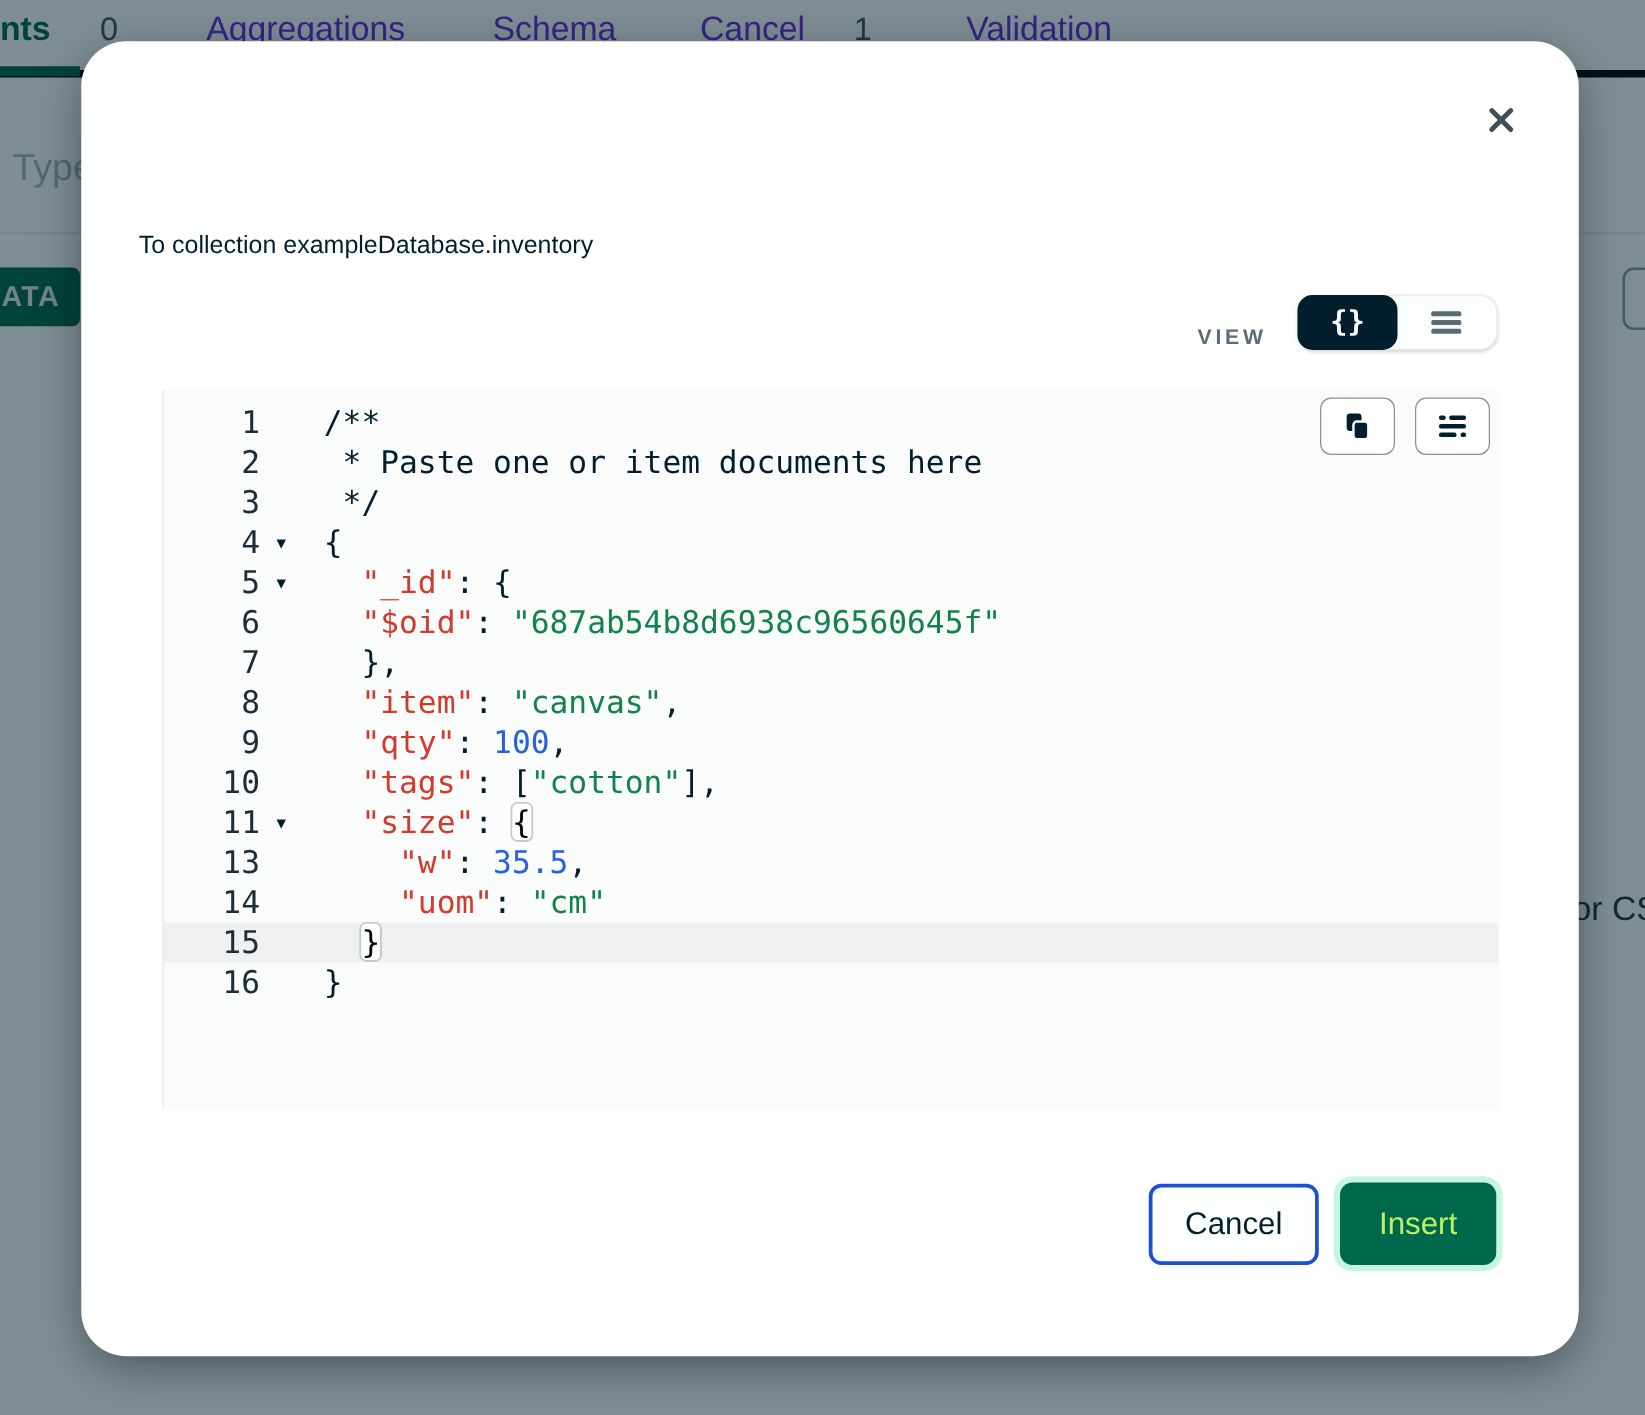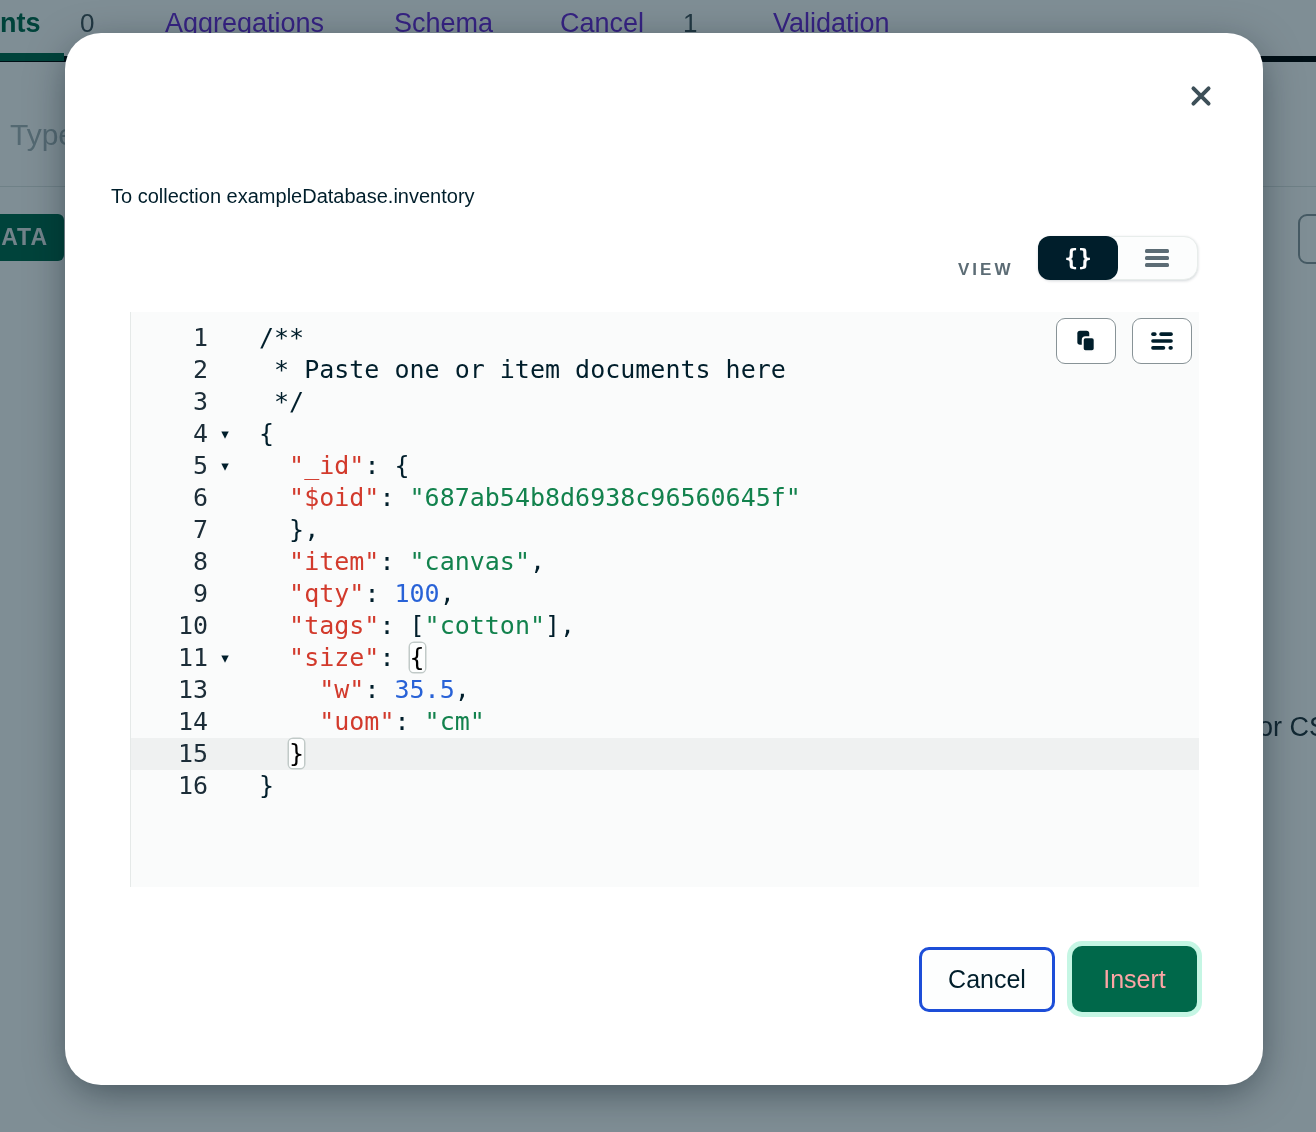--- a/index.html
+++ b/index.html
@@ -46,21 +46,21 @@
   .tok-str { color:var(--str,#12824D); }
   .tok-num { color:var(--num,#2862D7); }
   .tok-brk { box-shadow:0 0 0 1.5px #C1CAC8; border-radius:4px; background:#FDFEFE; }
 
   .editor-btn { position:absolute; top:285px; width:60px; height:46px; background:#fff; border:1px solid #889397; border-radius:9px; display:flex; align-items:center; justify-content:center; cursor:pointer; }
   .copy-btn { left:991px; }
   .format-btn { left:1067px; }
 
   
   .cancel-btn { position:absolute; left:854px; top:914px; width:136px; height:65px; background:#FDFEFE; border:3px solid #1d4ed8; border-radius:10px; font-family:"Liberation Sans", sans-serif; font-size:25px; font-weight:500; color:var(--ink,#001E2B); cursor:pointer; }
-  .insert-btn { position:absolute; left:1007px; top:913px; width:125px; height:66px; background:var(--accent,#00684A); border:none; border-radius:10px; font-family:"Liberation Sans", sans-serif; font-size:25px; font-weight:500; color:#fca5a5; cursor:pointer; box-shadow:0 0 0 5px var(--ring,#C5F6E4); }
+  .insert-btn { position:absolute; left:1007px; top:913px; width:125px; height:66px; background:var(--accent,#00684A); border:none; border-radius:10px; font-family:"Liberation Sans", sans-serif; font-size:25px; font-weight:500; color:#bef264; cursor:pointer; box-shadow:0 0 0 5px var(--ring,#C5F6E4); }
 </style>
 </head>
 <body>
 
 <div class="screen">
 
   <div class="bg-content">
     <div class="tabbar">
       <span class="tab-label active" style="left:0">nts</span>
       <span class="tab-badge" style="left:80px">0</span>

